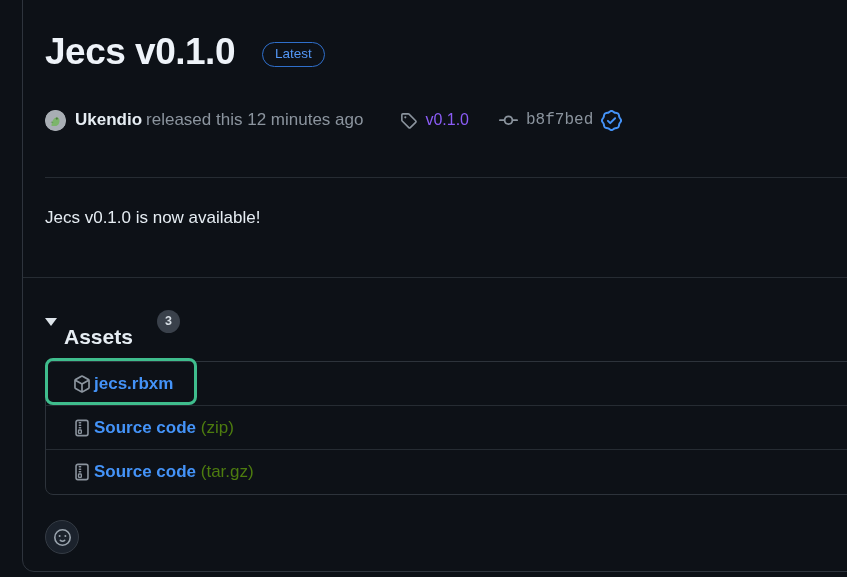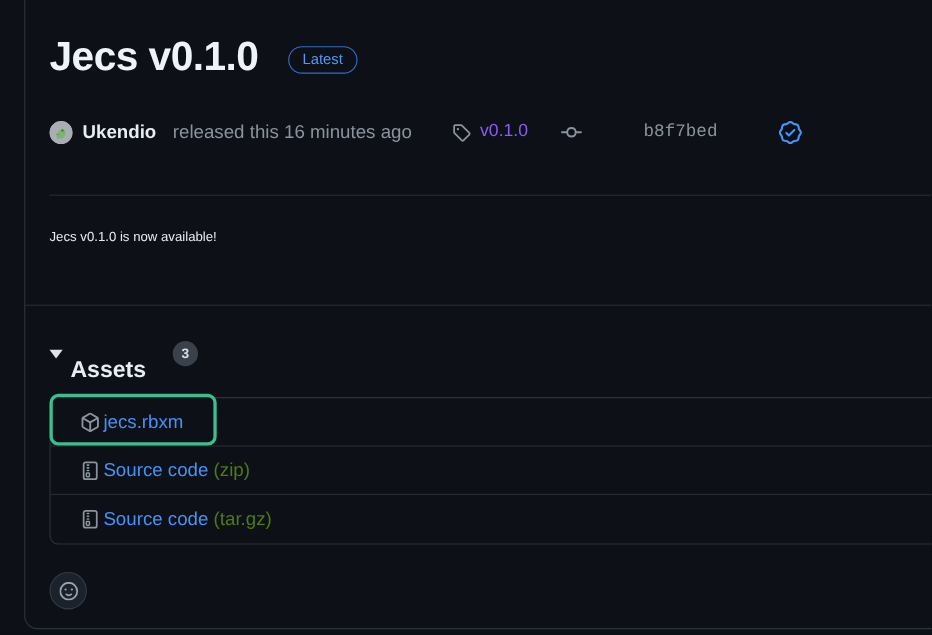--- a/index.html
+++ b/index.html
@@ -30,30 +30,30 @@
   }
   .author-row {
     position:absolute; left:45px; top:108px; height:24px;
     display:flex; align-items:center; white-space:nowrap;
     font-size:17px; color:#8b949e;
   }
   .avatar {
     width:21px; height:21px; border-radius:50%; overflow:hidden; flex:0 0 auto;
     margin-right:9px; background:#a8adb3;
   }
-  .author-name { font-weight:700; color:#e6edf3; margin-right:15px; cursor:pointer; }
+  .author-name { font-weight:700; color:#e6edf3; margin-right:4px; cursor:pointer; }
   .meta-group { display:flex; align-items:center; }
   .tag-group { margin-left:37px; }
-  .commit-group { margin-left:30px;gap:48px; }
+  .commit-group { margin-left:30px; }
   .meta-group .octicon { margin-right:8px; }
   .tag-name { font-size:16px; color:#8b5cf6; }
   .commit-hash { font-family:"Liberation Mono", monospace; font-size:16px; color:#8b949e; cursor:pointer; }
   .verified-icon { margin-left:8px; cursor:pointer; display:flex; }
   .sep-1 { position:absolute; left:45px; top:177px; width:802px; height:1px; background:#262c33; }
-  .release-body { position:absolute; left:45px; top:208px; font-size:12px; color:#e6edf3; }
+  .release-body { position:absolute; left:45px; top:208px; font-size:17px; color:#e6edf3; }
   .sep-2 { position:absolute; left:23px; top:277px; width:824px; height:1px; background:#262c33; }
 
   .assets-header {
     position:absolute; left:45px; top:307px; height:28px;
     display:flex; align-items:center; cursor:pointer;
   }
   .caret-down {
     width:0; height:0; margin-right:7px; margin-top:2px;
     border-left:6px solid transparent; border-right:6px solid transparent;
     border-top:8px solid #dde4ea;
@@ -71,21 +71,21 @@
   .asset-row {
     height:44px; display:flex; align-items:center; padding-left:27px;
     border-bottom:1px solid #262c33;
   }
   .asset-row:last-child { border-bottom:none; }
   .asset-link {
     display:flex; align-items:center; text-decoration:none; cursor:pointer;
     font-size:17px; color:#4493f8;
   }
   .asset-link .octicon { margin-right:3px; }
-  .asset-name { font-weight:400; color:#4493f8; }
+  .asset-name { font-weight:700; color:#4493f8; }
   .asset-suffix { font-weight:400; color:#4d7c0f; white-space:pre; }
   .focus-highlight {
     position:absolute; left:45px; top:358px; width:152px; height:47px;
     border:3px solid #3fbd8d; border-radius:8px; pointer-events:none; z-index:5;
     background:transparent;
   }
   .reaction-button {
     position:absolute; left:45px; top:520px; width:34px; height:34px;
     border-radius:50%; border:1px solid #343b44; background:#1b222c;
     display:flex; align-items:center; justify-content:center; cursor:pointer;
@@ -108,21 +108,21 @@
     <span class="avatar">
       <svg width="21" height="21" viewBox="0 0 21 21">
         <circle cx="10.5" cy="10.5" r="10.5" fill="#9aa0a6"></circle>
         <circle cx="10.5" cy="10.5" r="10.5" fill="#c4c9cd" opacity="0.35"></circle>
         <path d="M6.5 16c0-4 1.8-8 4.4-8.6 2.2-.5 3.6 1.2 3.6 3.3 0 2.8-1.7 5.3-4 5.3H6.5Z" fill="#7cb56b"></path>
         <circle cx="11.8" cy="8.6" r="1.1" fill="#4e7a42"></circle>
         <path d="M5.9 12.4c.8-.4 1.9-.2 2.3.5" stroke="#5d8a50" stroke-width="0.8" fill="none"></path>
       </svg>
     </span>
     <span class="author-name">Ukendio</span>
-    <span class="released-text">released this 16 minutes ago</span>
+    <span class="released-text">released this 12 minutes ago</span>
 
     <span class="meta-group tag-group">
       <span class="octicon">
         <svg width="17" height="17" viewBox="0 0 16 16" fill="#8b949e">
           <path d="M1 7.775V2.75C1 1.784 1.784 1 2.75 1h5.025c.464 0 .91.184 1.238.513l6.25 6.25a1.75 1.75 0 0 1 0 2.474l-5.026 5.026a1.75 1.75 0 0 1-2.474 0l-6.25-6.25A1.752 1.752 0 0 1 1 7.775Zm1.5 0c0 .066.026.13.073.177l6.25 6.25a.25.25 0 0 0 .354 0l5.025-5.025a.25.25 0 0 0 0-.354l-6.25-6.25a.25.25 0 0 0-.177-.073H2.75a.25.25 0 0 0-.25.25ZM6 5a1 1 0 1 1-2 0 1 1 0 0 1 2 0Z"></path>
         </svg>
       </span>
       <span class="tag-name">v0.1.0</span>
     </span>
 

